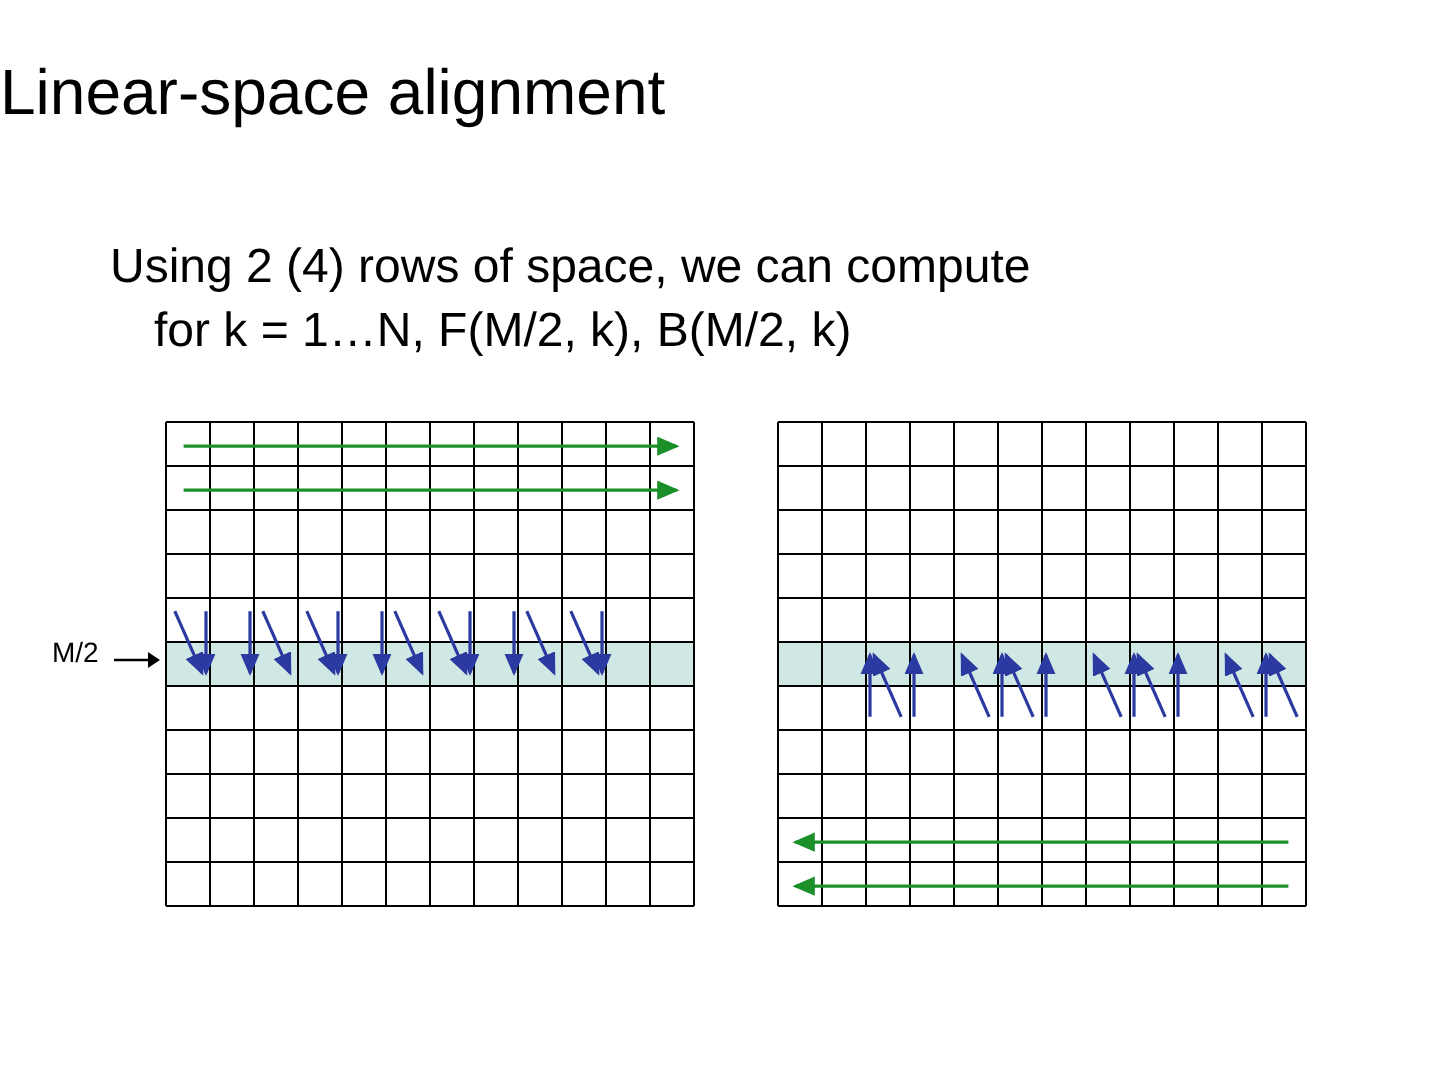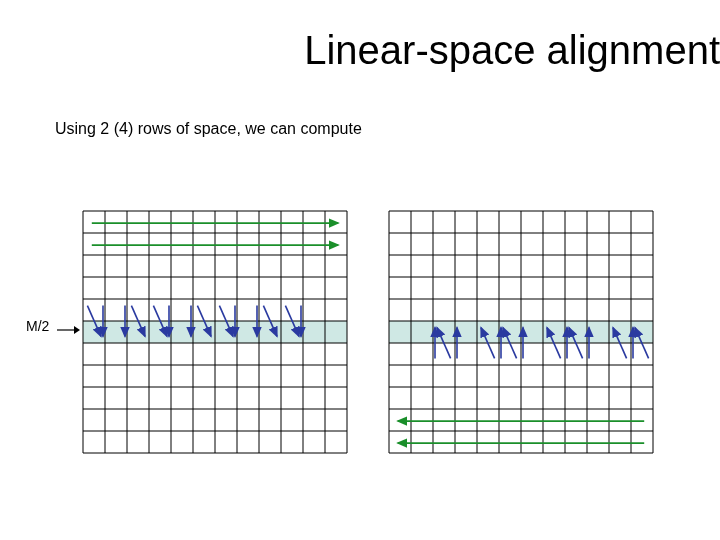--- a/index.html
+++ b/index.html
@@ -10,28 +10,28 @@
     background: #fff;
     font-family: Arial, Helvetica, sans-serif;
     color: #000;
     position: relative;
   }
   .title {
     position: absolute;
     top: 28px;
     left: 0;
     width: 720px;
-    text-align: right;
-    font-size: 40px;
+    text-align: left;
+    font-size: 32px;
   }
   .desc {
     position: absolute;
     top: 118px;
     left: 55px;
-    font-size: 16px;
+    font-size: 24px;
     line-height: 1.35;
   }
   .desc .indent { margin-left: 22px; }
   .label-m2 {
     position: absolute;
     left: 26px;
     top: 318px;
     font-size: 14px;
     font-weight: normal;
   }
@@ -44,20 +44,21 @@
     position: absolute;
   }
 </style>
 </head>
 <body>
 
 <div class="title">Linear-space alignment</div>
 
 <div class="desc">
   <div>Using 2 (4) rows of space, we can compute</div>
+  <div class="indent">for k = 1…N, F(M/2, k), B(M/2, k)</div>
 </div>
 
 <div class="label-m2">M/2</div>
 
 <svg class="m2-arrow" width="24" height="10">
   <line x1="1" y1="5" x2="18" y2="5" stroke="#000" stroke-width="1.2"></line>
   <polygon points="18,1 24,5 18,9" fill="#000"></polygon>
 </svg>
 
 <svg id="grid-left" class="grid" style="left:82px; top:210px;" width="266" height="244" viewBox="0 0 266 244">

